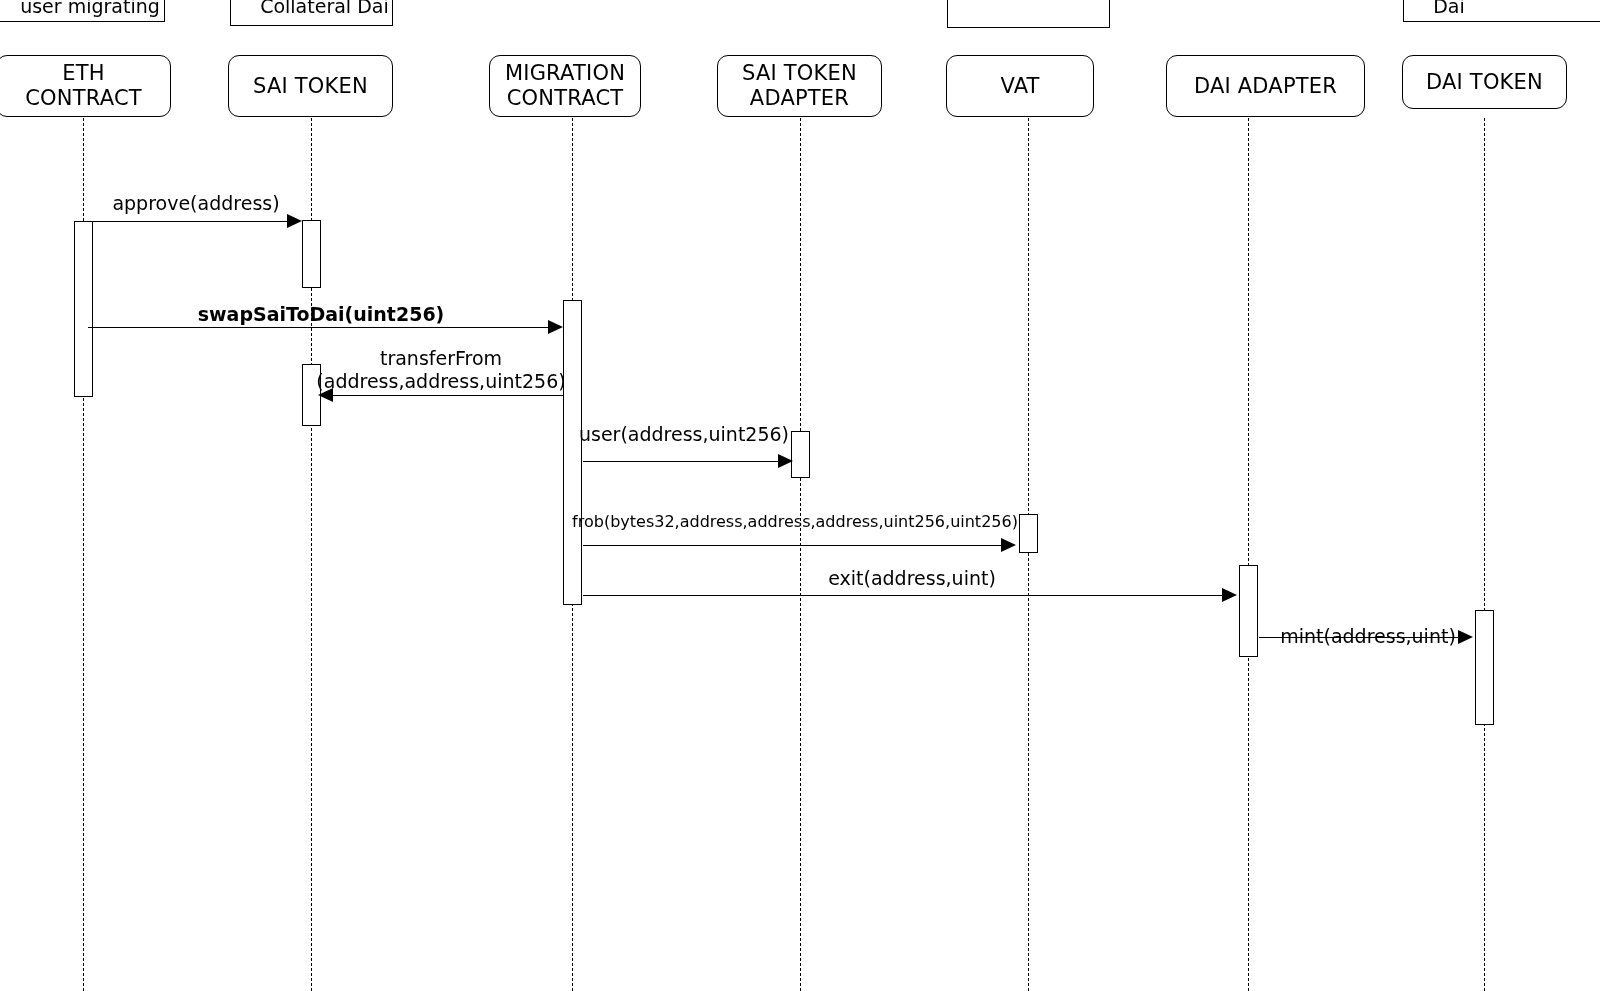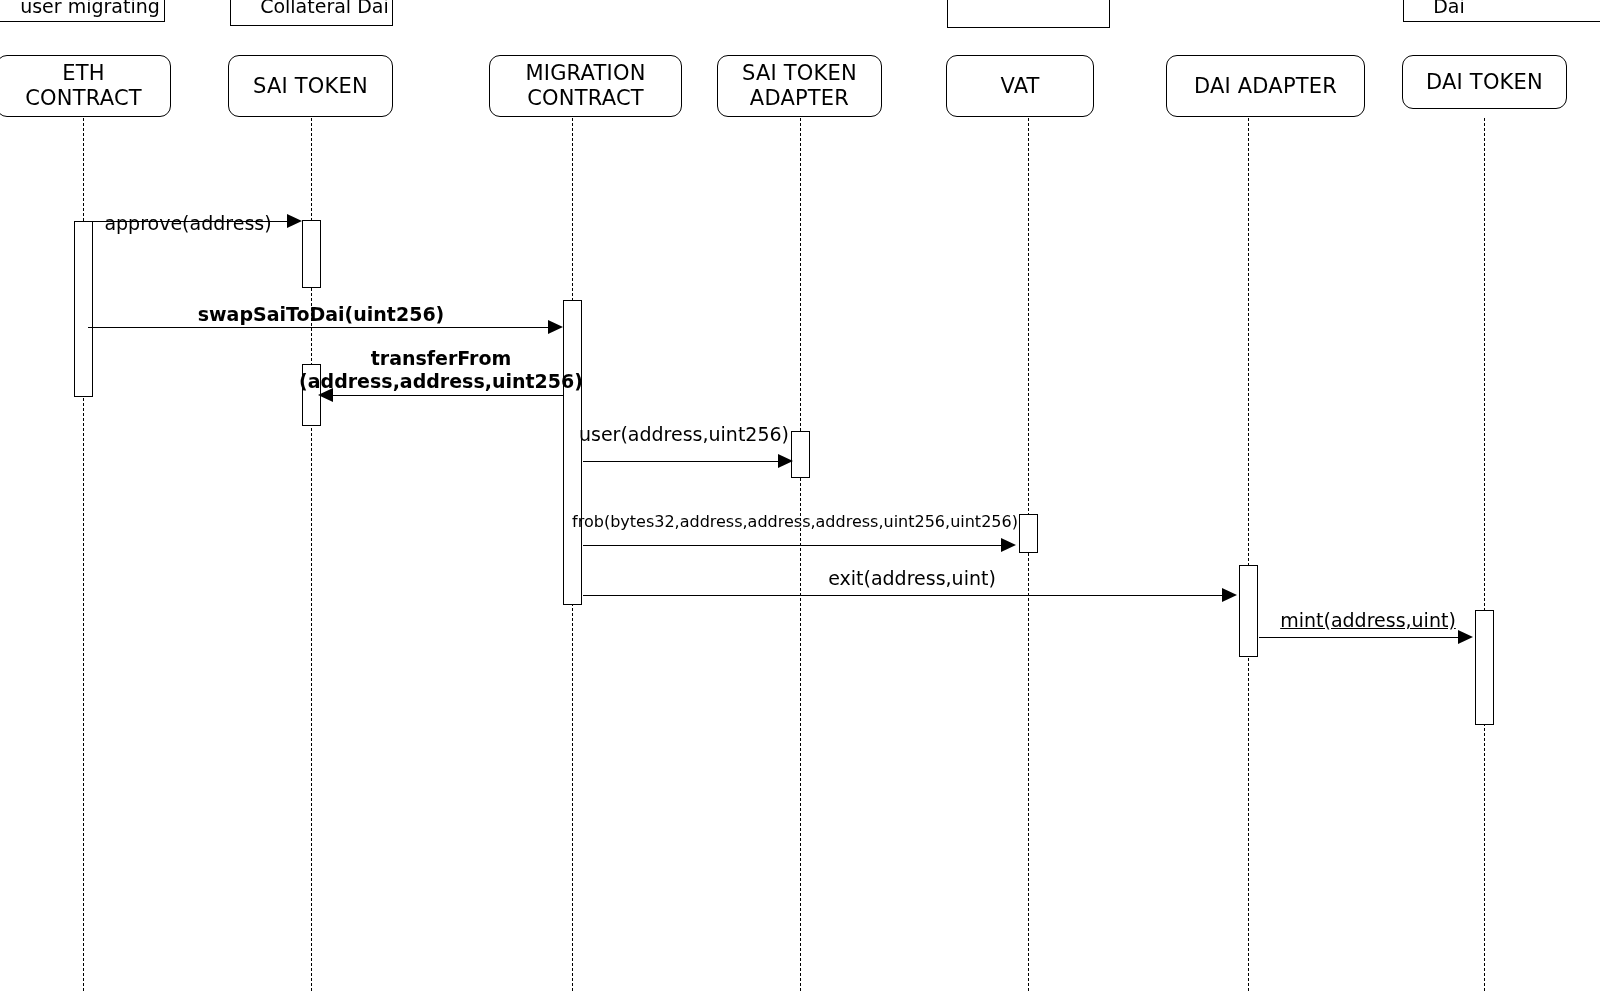--- a/index.html
+++ b/index.html
@@ -130,21 +130,21 @@
   <div class="lifeline" style="left:1484px; top:118px; height:873px;"></div>
 
   <div class="participant" style="left:-4px; top:55px; width:175px; height:62px;">
     <span>ETH CONTRACT</span>
   </div>
 
   <div class="participant" style="left:228px; top:55px; width:165px; height:62px;">
     <span>SAI TOKEN</span>
   </div>
 
-  <div class="participant" style="left:489px; top:55px; width:193px; height:62px;">
+  <div class="participant" style="left:489px; top:55px; width:152px; height:62px;">
     <span>MIGRATION
 CONTRACT</span>
   </div>
 
   <div class="participant" style="left:717px; top:55px; width:165px; height:62px;">
     <span>SAI TOKEN
 ADAPTER</span>
   </div>
 
   <div class="participant" style="left:946px; top:55px; width:148px; height:62px;">
@@ -163,40 +163,40 @@
   <div class="activation" style="left:302px;  top:220px; height:68px;"></div>
   <div class="activation" style="left:302px;  top:364px; height:62px;"></div>
   <div class="activation" style="left:563px;  top:300px; height:305px;"></div>
   <div class="activation" style="left:791px;  top:431px; height:47px;"></div>
   <div class="activation" style="left:1019px; top:514px; height:39px;"></div>
   <div class="activation" style="left:1239px; top:565px; height:92px;"></div>
   <div class="activation" style="left:1475px; top:610px; height:115px;"></div>
 
   <div class="msg-line" style="left:88px; top:221px; width:200px;"></div>
   <div class="arrow-right" style="left:287px; top:214px;"></div>
-  <div class="msg-label" style="left:188px; top:192px;margin-top:20px;">approve(address)</div>
+  <div class="msg-label" style="left:196px; top:192px;">approve(address)</div>
 
   <div class="msg-line" style="left:88px; top:327px; width:462px;"></div>
   <div class="arrow-right" style="left:548px; top:320px;"></div>
   <div class="msg-label" style="left:321px; top:303px;font-weight:bold;">swapSaiToDai(uint256)</div>
 
   <div class="msg-line" style="left:323px; top:395px; width:240px;"></div>
   <div class="arrow-left" style="left:318px; top:388px;"></div>
-  <div class="msg-label" style="left:441px; top:347px; font-weight:bold;">transferFrom
+  <div class="msg-label" style="left:441px; top:347px; ">transferFrom
 (address,address,uint256)</div>
 
   <div class="msg-line" style="left:583px; top:461px; width:198px;"></div>
   <div class="arrow-right" style="left:778px; top:454px;"></div>
   <div class="msg-label" style="left:684px; top:423px;">user(address,uint256)</div>
 
   <div class="msg-line" style="left:583px; top:545px; width:420px;"></div>
   <div class="arrow-right" style="left:1001px; top:538px;"></div>
   <div class="msg-label small" style="left:795px; top:512px;">frob(bytes32,address,address,address,uint256,uint256)</div>
 
   <div class="msg-line" style="left:583px; top:595px; width:640px;"></div>
   <div class="arrow-right" style="left:1222px; top:588px;"></div>
   <div class="msg-label" style="left:912px; top:567px;">exit(address,uint)</div>
 
   <div class="msg-line" style="left:1259px; top:637px; width:200px;"></div>
   <div class="arrow-right" style="left:1458px; top:630px;"></div>
-  <div class="msg-label" style="left:1368px; top:609px;text-decoration:underline;">mint(address,uint)</div>
+  <div class="msg-label" style="left:1368px; top:625px;">mint(address,uint)</div>
 
 </div>
 
 </body></html>

